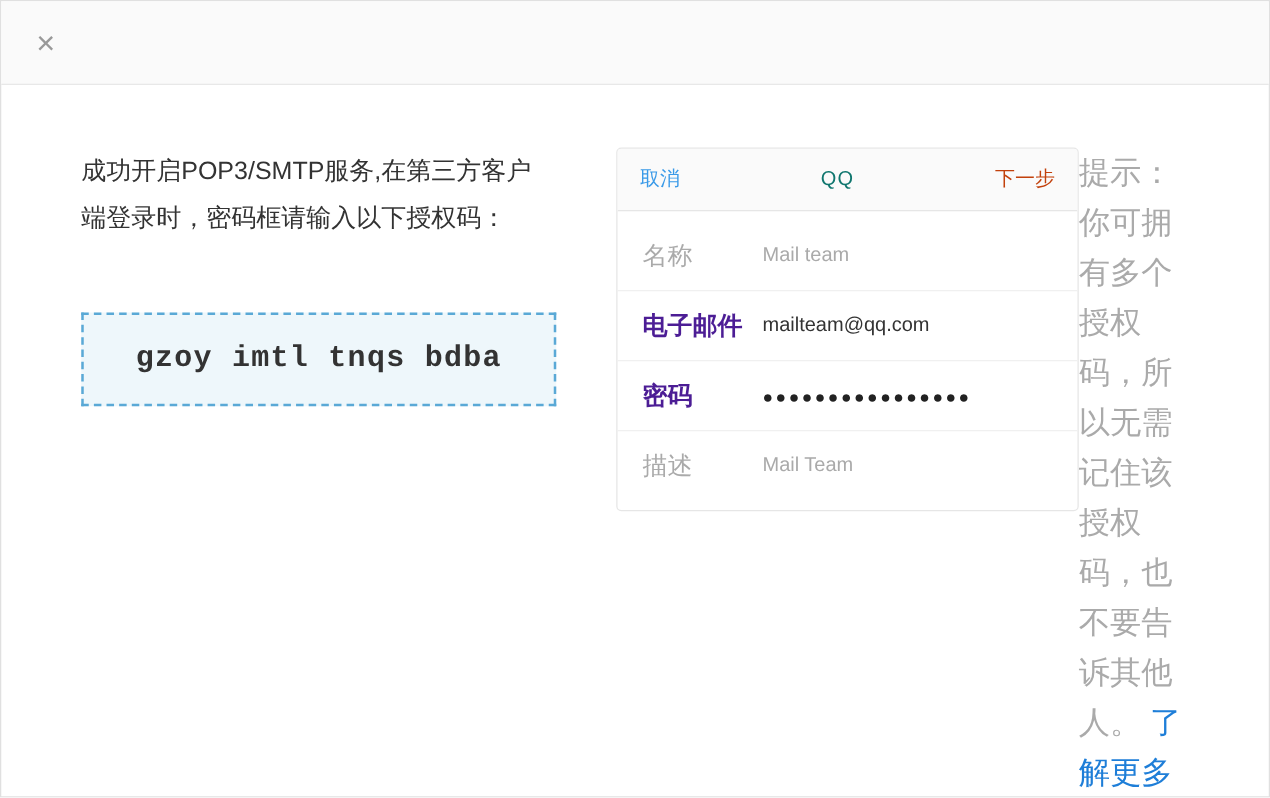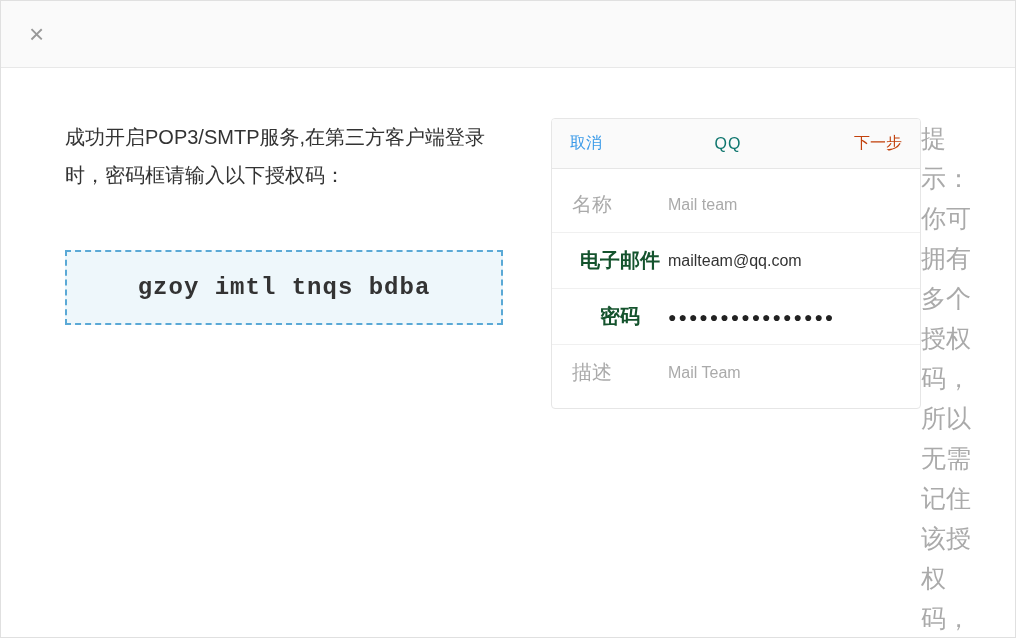--- a/index.html
+++ b/index.html
@@ -62,21 +62,21 @@
       font-size: 20px;
       color: #333;
       line-height: 1.9;
       margin-bottom: 56px;
     }
     .auth-code-box {
       border: 2px dashed #5aa9d6;
       background: #eef7fb;
       padding: 22px 20px;
       text-align: center;
-      width: 438px;
+      width: 380px;
     }
     .auth-code {
       font-family: "Courier New", Courier, monospace;
       font-size: 24px;
       font-weight: bold;
       color: #333;
       letter-spacing: 1px;
     }
     .right-col {
       width: 370px;
@@ -125,23 +125,22 @@
       flex-shrink: 0;
     }
     .preview-value {
       font-size: 16px;
       color: #333;
     }
     .label-muted {
       color: #aaa;
     }
     .label-strong {
-      color: #14532d;
+      color: #4c1d95;
       font-weight: 600;
-      text-align: center;
     }
     .value-muted {
       color: #aaa;
       text-align: right;
     }
     .value-dots {
       color: #222;
       letter-spacing: 2px;
       font-size: 14px;
     }

